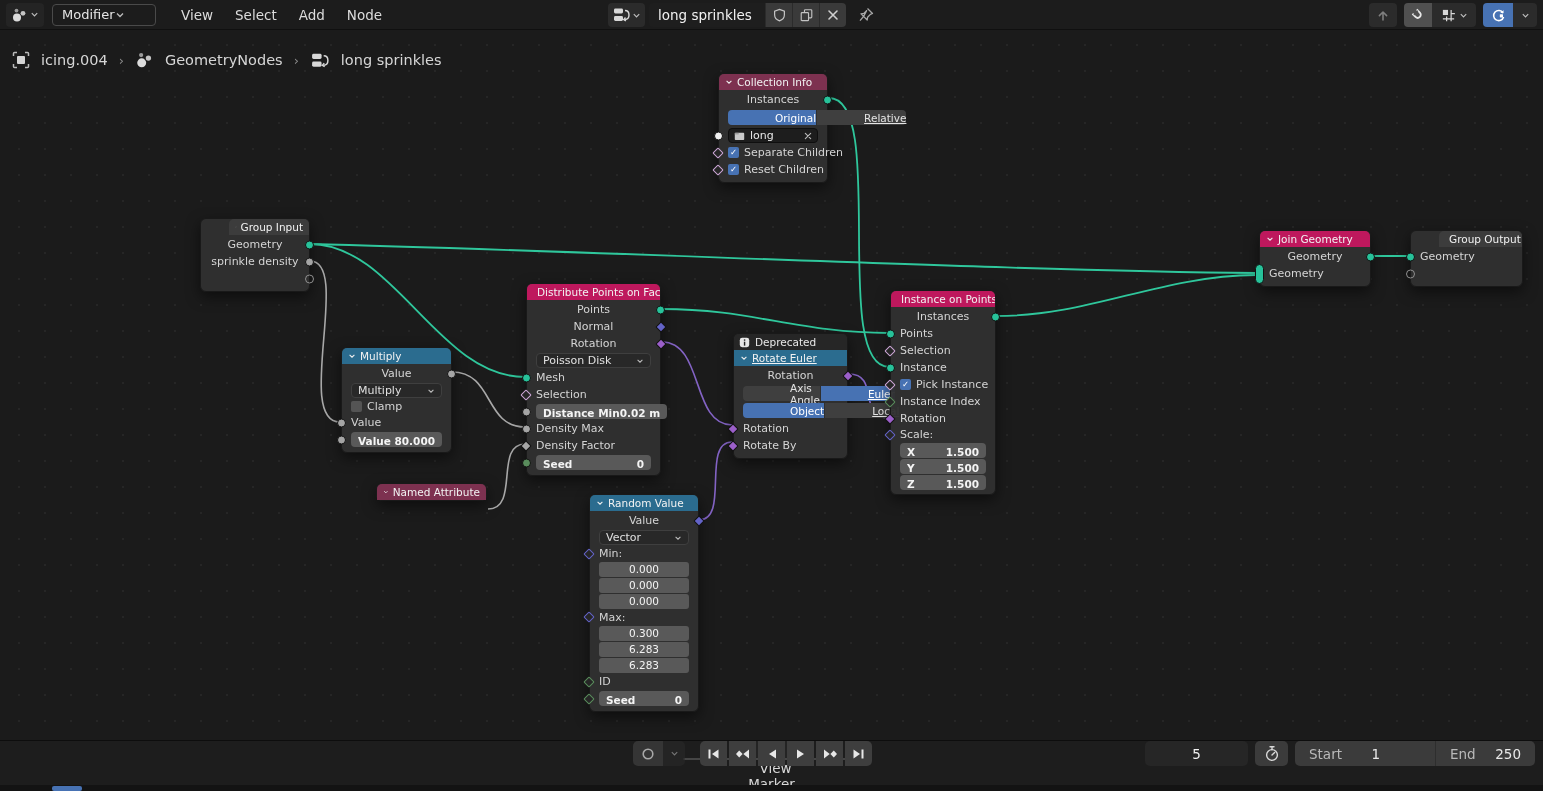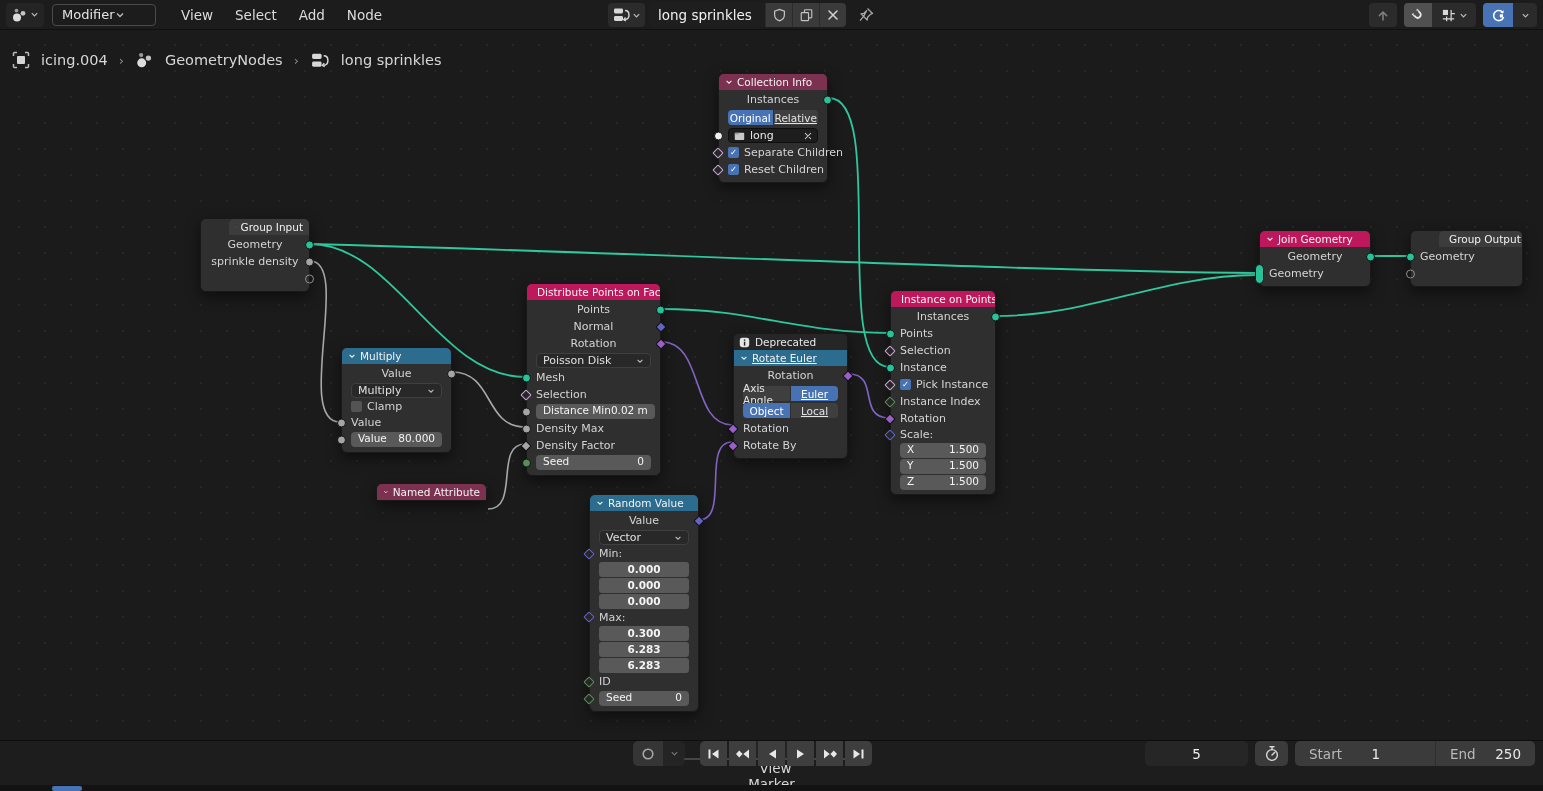--- a/index.html
+++ b/index.html
@@ -66,25 +66,25 @@
   .nbody { padding:1px 0 4px 0; }
   .row { position:relative; height:17px; display:flex; align-items:center; padding:0 9px; gap:5px; white-space:nowrap; }
   .row.out { justify-content:center; }
   .sock { position:absolute; width:9px; height:9px; border-radius:50%; border:1px solid #121212; top:50%; transform:translateY(-50%); z-index:12; }
   .sock.l { left:-5px; } .sock.r { right:-5px; }
   .sock.dia { width:8px; height:8px; border-radius:1px; transform:translateY(-50%) rotate(45deg); }
   .sock.hollow { background:#262626 !important; border-width:1.5px; }
   .sock.virtual { background:transparent; border:1.5px solid #8f8f8f; }
   .sock.multi { width:9px; height:20px; border-radius:4.5px; }
   .drop { background:#282828; border:1px solid #3f3f3f; border-radius:4px; height:15px; margin:1px 9px; display:flex; align-items:center; justify-content:space-between; padding:0 6px; color:#e0e0e0; }
-  .slider { background:#595959; border-radius:4px; height:15px; margin:1px 9px; display:flex; align-items:flex-start; justify-content:space-between; padding:0 7px; color:#f4f4f4; font-size:10.5px; position:relative; }
+  .slider { background:#595959; border-radius:4px; height:15px; margin:1px 9px; display:flex; align-items:flex-end; justify-content:space-between; padding:0 7px; color:#f4f4f4; font-size:10.5px; position:relative;font-weight:bold; }
   .vrow { position:relative; height:16px; padding:0 9px; display:flex; align-items:center; }
-  .vfield { background:#595959; border-radius:3px; height:15px; flex:1; display:flex; align-items:center; justify-content:center; color:#f4f4f4; font-size:10.5px;font-weight:bold; }
+  .vfield { background:#595959; border-radius:3px; height:15px; flex:1; display:flex; align-items:center; justify-content:center; color:#f4f4f4; font-size:10.5px; }
   .btnrow { display:flex; gap:1px; margin:2px 9px; height:15px; }
-  .btnrow .bseg { flex:1; display:flex; align-items:center; justify-content:center; background:#3f3f3f; color:#e4e4e4; font-size:10.5px; }
+  .btnrow .bseg { flex:1; display:flex; align-items:center; justify-content:center; background:#3f3f3f; color:#e4e4e4; font-size:10.5px;padding-left:47px; }
   .btnrow .bseg:first-child { border-radius:4px 0 0 4px; }
   .btnrow .bseg:last-child { border-radius:0 4px 4px 0;text-decoration:underline; }
   .btnrow .bseg.active { background:#4772b3; color:#fff; }
   .cb { width:11px; height:11px; border-radius:2px; background:#4772b3; display:inline-flex; align-items:center; justify-content:center; flex:none; }
   .cb::after { content:"✓"; color:#fff; font-size:8.5px; line-height:1; }
   .cb.off { background:#545454; } .cb.off::after { content:""; }
   .objfield { background:#1d1d1d; border:1px solid #0f0f0f; border-radius:4px; height:15px; margin:1px 9px; display:flex; align-items:center; gap:5px; padding:0 5px; flex:1; color:#e8e8e8; }
   .txtfield { background:#1d1d1d; border:1px solid #0f0f0f; border-radius:4px; height:15px; display:flex; align-items:center; justify-content:center; padding:0 6px; color:#e8e8e8; flex:1; }
 
   

